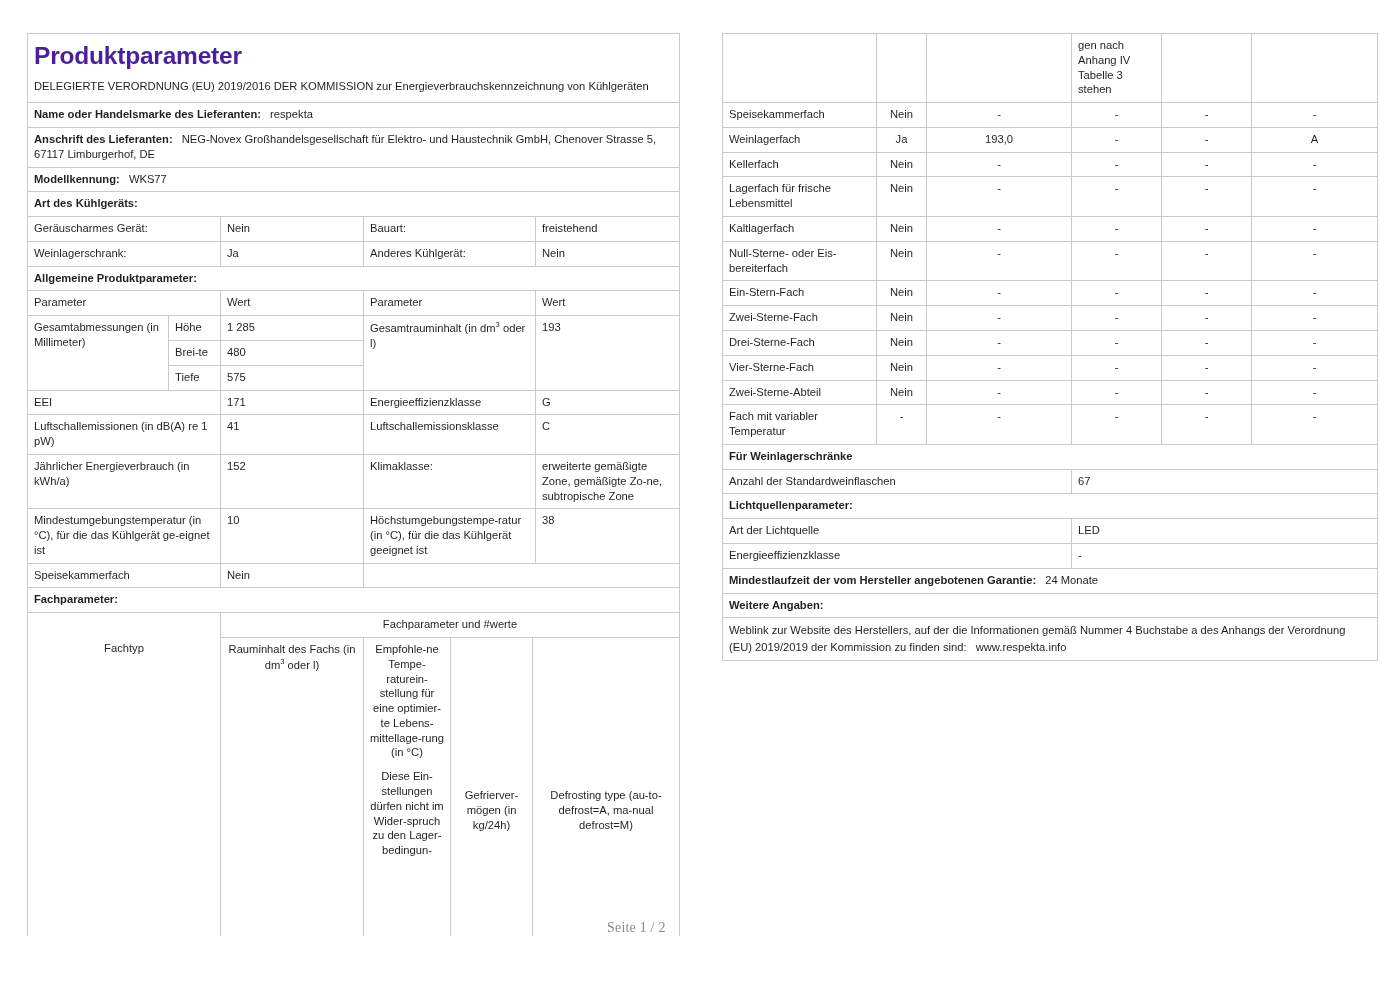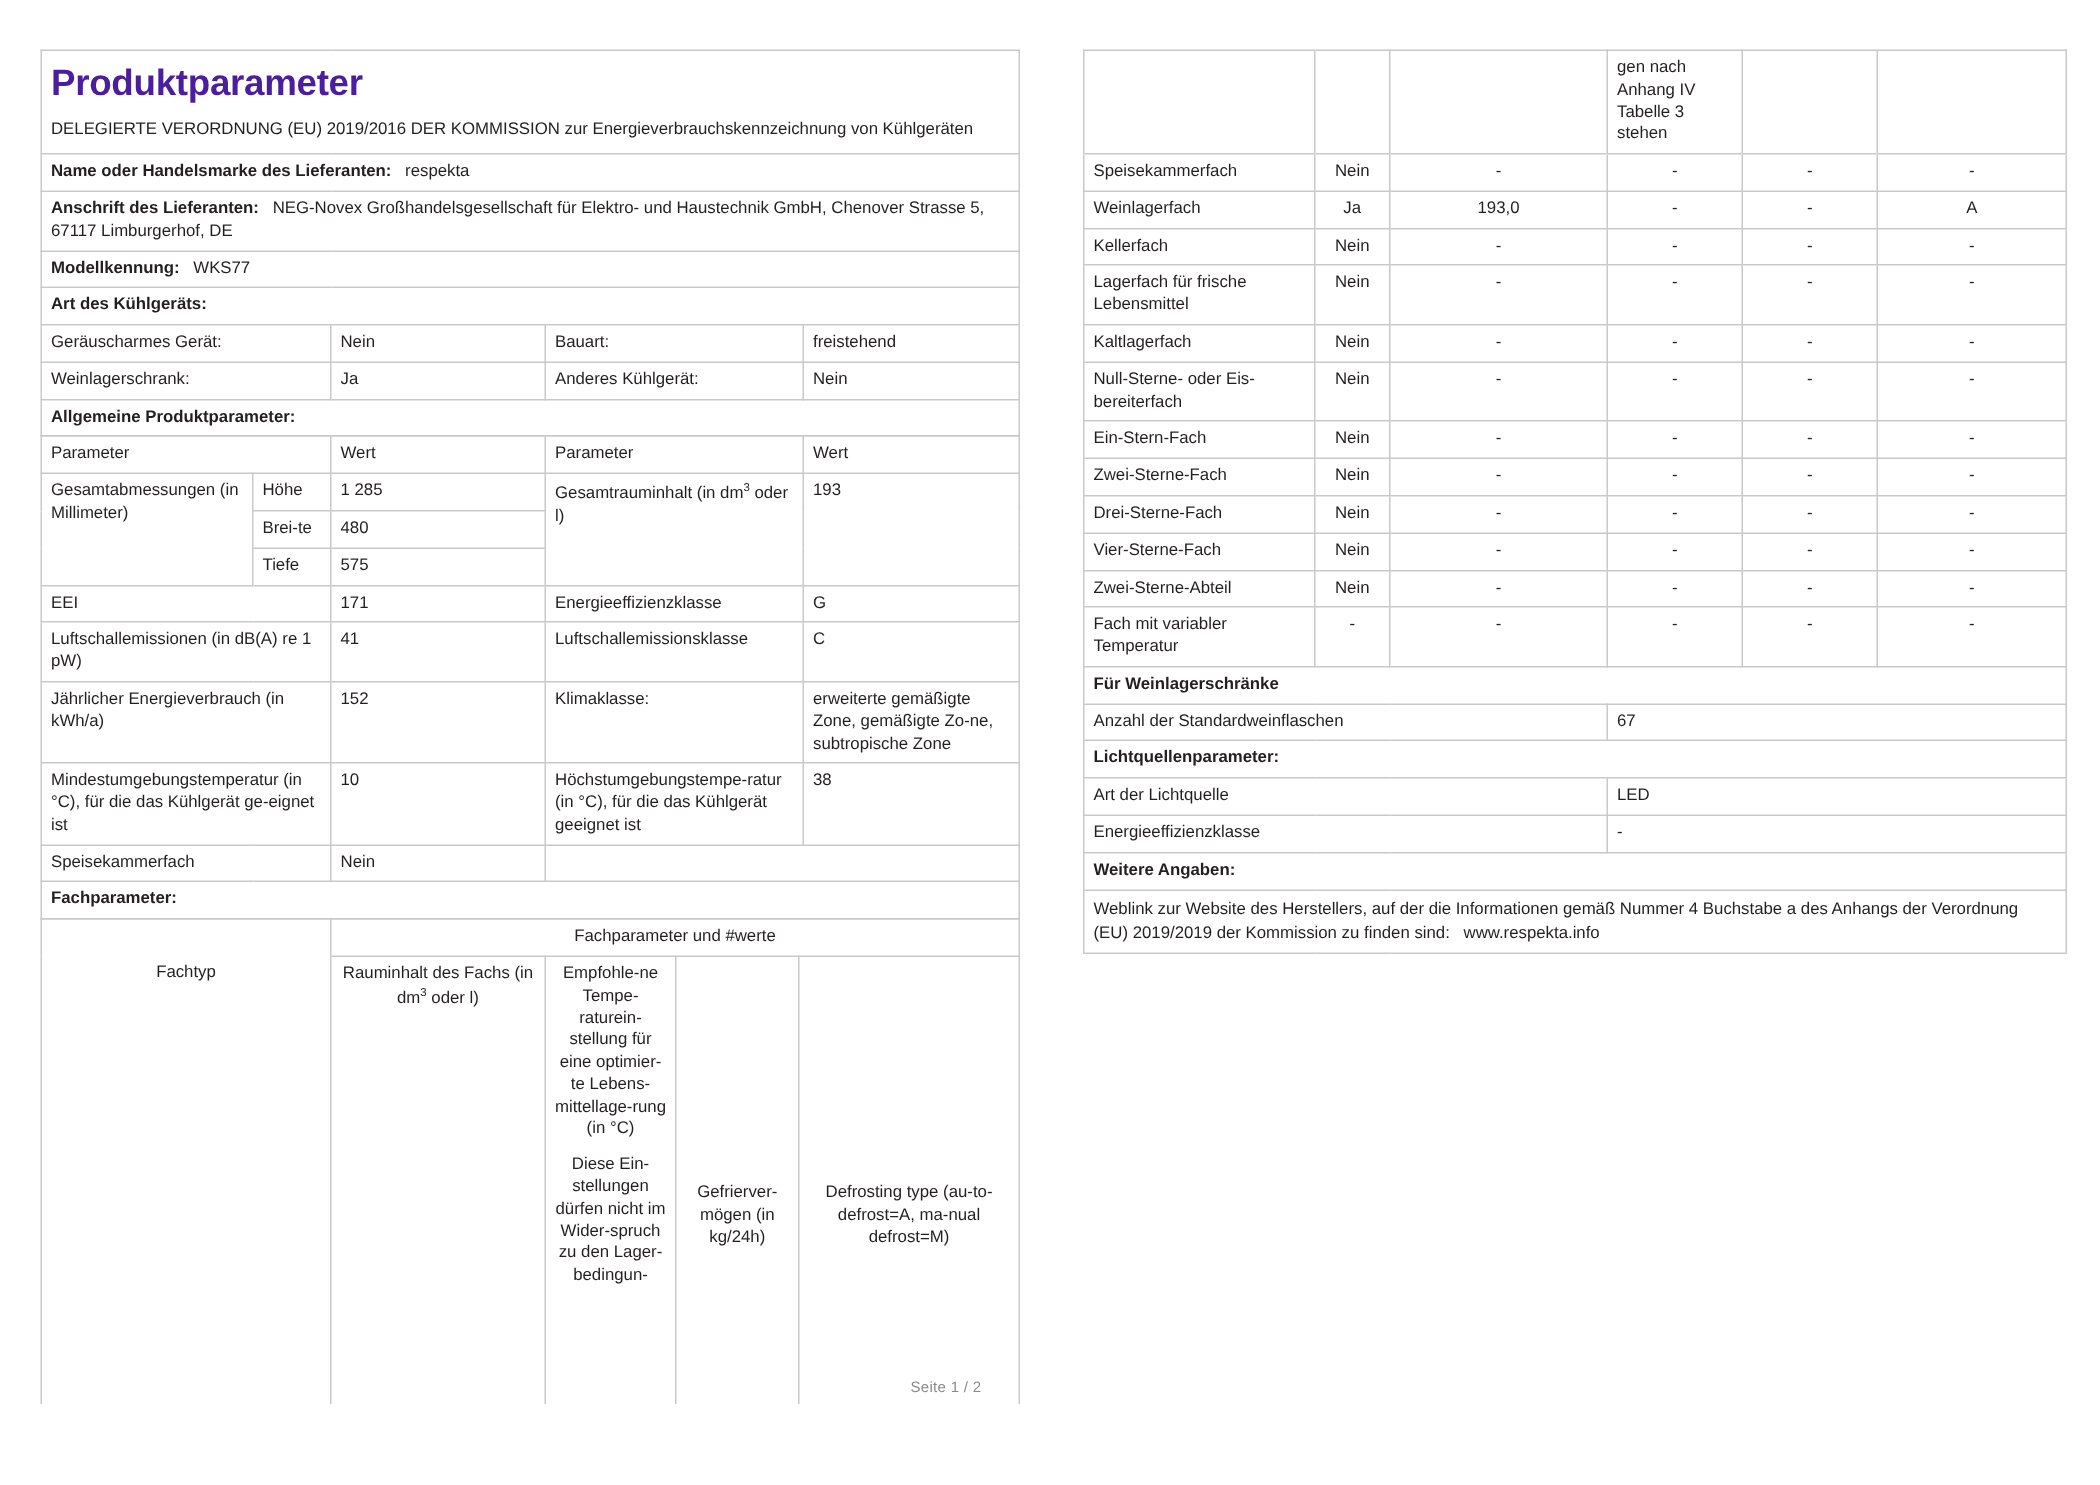--- a/index.html
+++ b/index.html
@@ -58,23 +58,24 @@
   .val-pad { padding-left: 6px; }
   .mid { vertical-align: middle; }
   .ctr { text-align: center; }
   .noborder-b { border-bottom: none !important; }
   .noborder-t { border-top: none !important; }
   .hdr-vert { text-align: center; vertical-align: bottom; }
   .sup { vertical-align: super; font-size: 7.6px; }
 
   .footer {
     position: absolute;
-    font-size: 10px;
+    font-size: 14px;
     color: #8a8a8a;
     letter-spacing: 0.2px;
+    font-family: Liberation Serif, serif;
   }
   #footer-left  { left: 607px; top: 920px; }
 
   .fachparam-table td { padding-top: 5px; padding-bottom: 5px; }
   .tall-spacer { height: 290px; text-align: center; }
   .hdr-cont { text-align: left; }
 </style>
 </head>
 <body>
 
@@ -375,20 +376,26 @@
         </tr>
         <tr>
           <td colspan="3">Art der Lichtquelle</td>
           <td colspan="3">LED</td>
         </tr>
         <tr>
           <td colspan="3">Energieeffizienzklasse</td>
           <td colspan="3">-</td>
         </tr>
 
+        <tr>
+          <td colspan="6">
+            <span class="b">Mindestlaufzeit der vom Hersteller angebotenen Garantie:</span>
+            <span class="val-pad">24 Monate</span>
+          </td>
+        </tr>
 
         <tr>
           <td colspan="6" class="sect">Weitere Angaben:</td>
         </tr>
         <tr>
           <td colspan="6" style="line-height:1.45">
             <span>Weblink zur Website des Herstellers, auf der die Informationen gemäß Nummer 4 Buchstabe a des Anhangs der Verordnung (EU) 2019/2019 der Kommission zu finden sind:</span>
             <span class="val-pad">www.respekta.info</span>
           </td>
         </tr>

